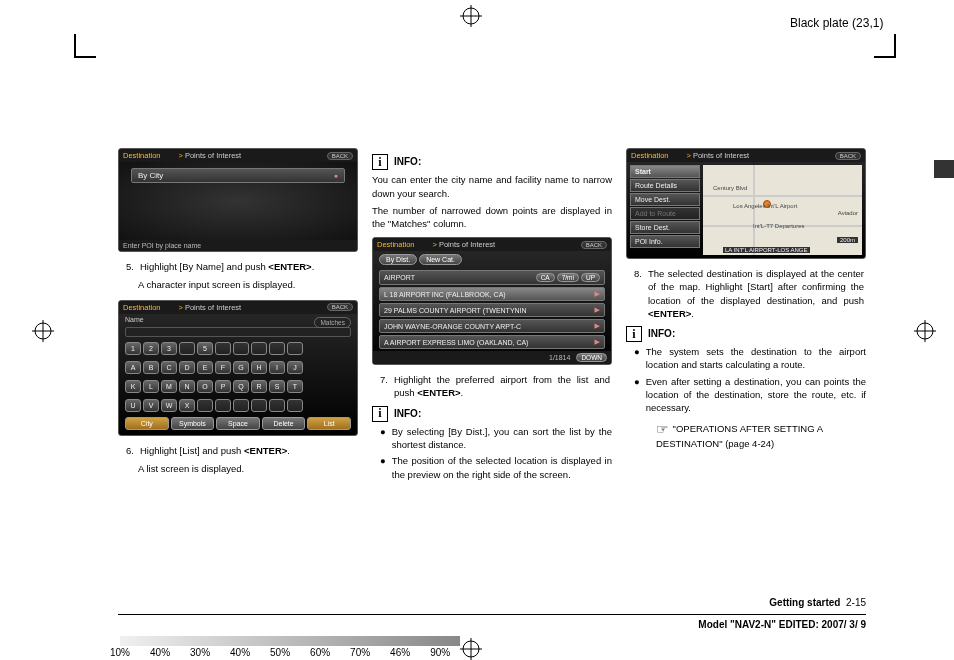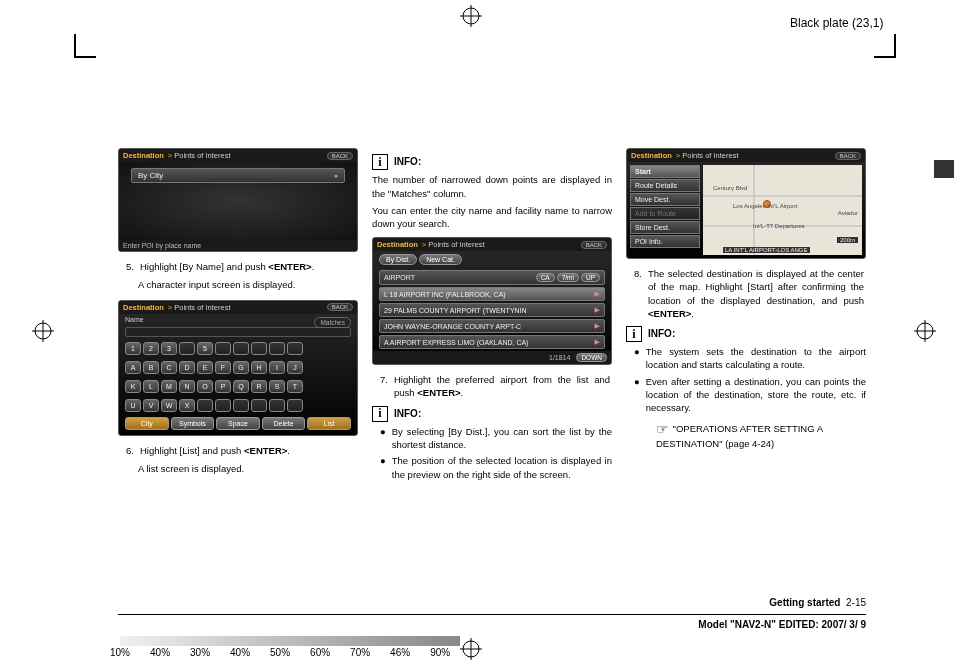--- a/index.html
+++ b/index.html
@@ -55,21 +55,21 @@
     font-size: 8px;
     overflow: hidden;
   }
   .scr-header {
     display: flex;
     align-items: center;
     padding: 2px 4px;
     background: #1a1a1a;
     font-size: 7.5px;
   }
-  .scr-header .hl { color: #f7b733; font-weight: bold; margin-right: 2px; }
+  .scr-header .hl { color: #f7b733; font-weight: normal; margin-right: 16px; }
   .scr-header .arrow { color: #f7b733; margin: 0 2px; }
   .scr-header .sub { color: #ccc; }
   .back-pill {
     margin-left: auto;
     background: #333;
     border: 1px solid #666;
     border-radius: 6px;
     padding: 0 4px;
     font-size: 6px;
     color:#ccc;
@@ -387,22 +387,22 @@
       <div class="txt"><span>Highlight [List] and push </span><b>&lt;ENTER&gt;</b><span>.</span></div>
     </div>
     <div class="step-cont">A list screen is displayed.</div>
   </div>
 
   <div class="col">
     <div class="info-block">
       <div class="info-icon">i</div>
       <div class="info-label">INFO:</div>
     </div>
+    <div class="para">You can enter the city name and facility name to narrow down your search.</div>
     <div class="para">The number of narrowed down points are displayed in the "Matches" column.</div>
-    <div class="para">You can enter the city name and facility name to narrow down your search.</div>
 
     <div class="screenshot list-screen" style="margin-top:6px;">
       <div class="scr-header">
         <span class="hl">Destination</span>
         <span class="arrow">&gt;</span>
         <span class="sub">Points of Interest</span>
         <span class="back-pill"><span>BACK</span></span>
       </div>
       <div class="scr-body" style="padding:0;">
         <div class="filter-row">

